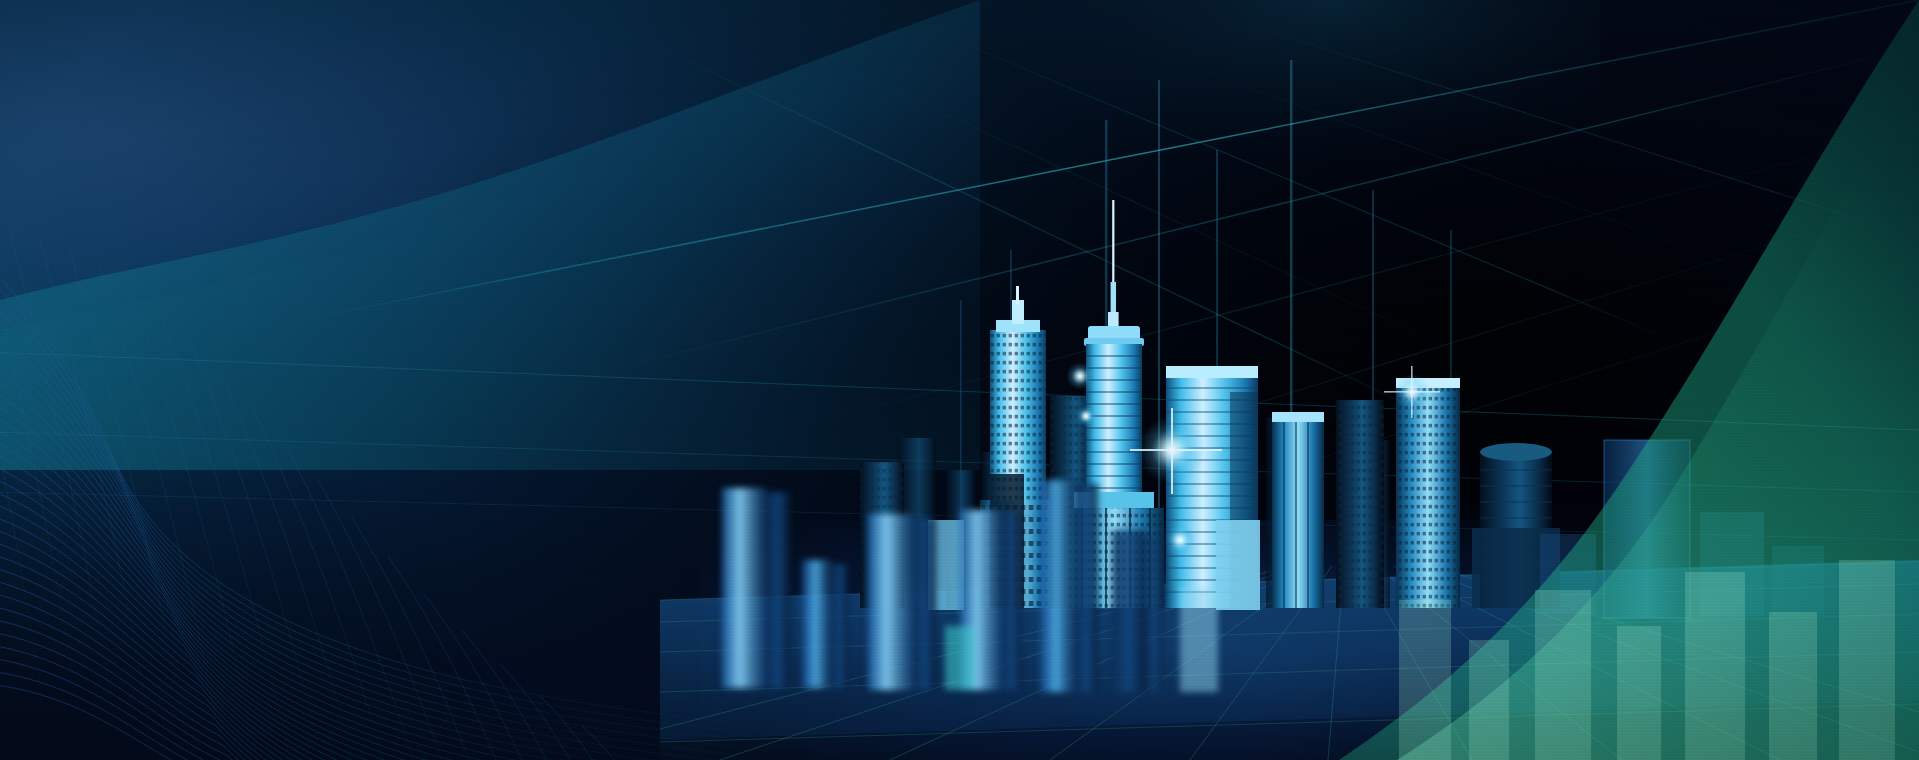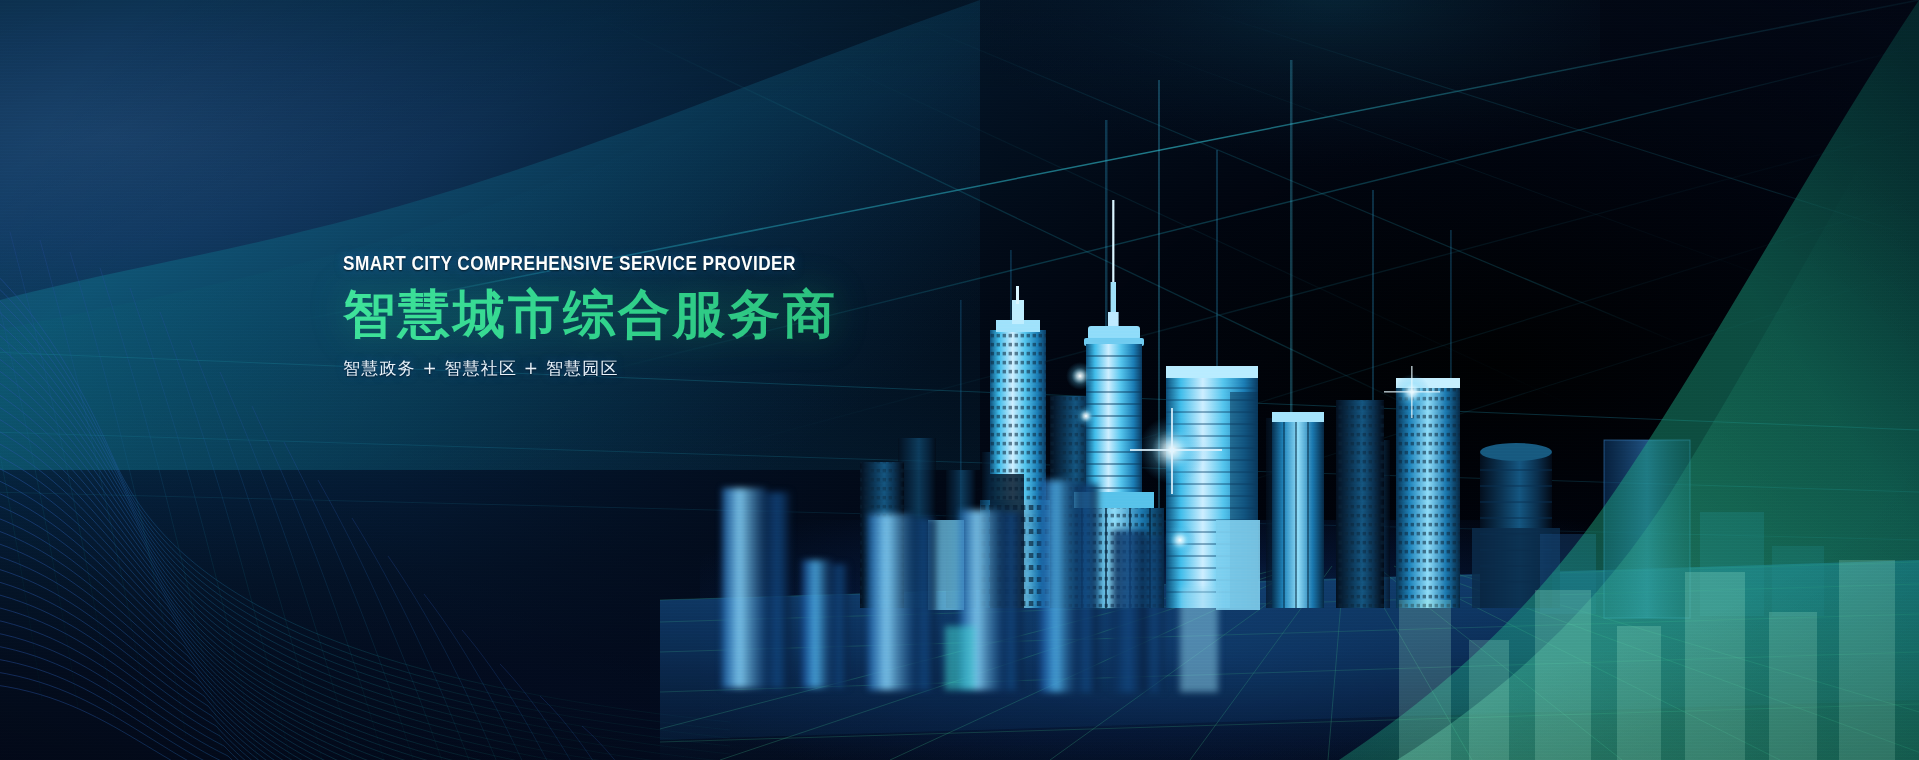--- a/index.html
+++ b/index.html
@@ -569,20 +569,15 @@
       <rect x="236" y="590" width="56" height="170"></rect>
       <rect x="318" y="626" width="44" height="134"></rect>
       <rect x="386" y="572" width="60" height="188"></rect>
       <rect x="470" y="612" width="48" height="148"></rect>
       <rect x="540" y="560" width="56" height="200"></rect>
     </g>
   </svg>
 
   <div class="bg-vignette"></div>
 
-  <div class="copy">
-    <div class="eyebrow">SMART CITY COMPREHENSIVE SERVICE PROVIDER</div>
-    <h1 class="title">智慧城市综合服务商</h1>
-    <div class="subtitle">智慧政务 + 智慧社区 + 智慧园区</div>
-  </div>
 
   <div class="noise"></div>
 </div>
 
 </body></html>

